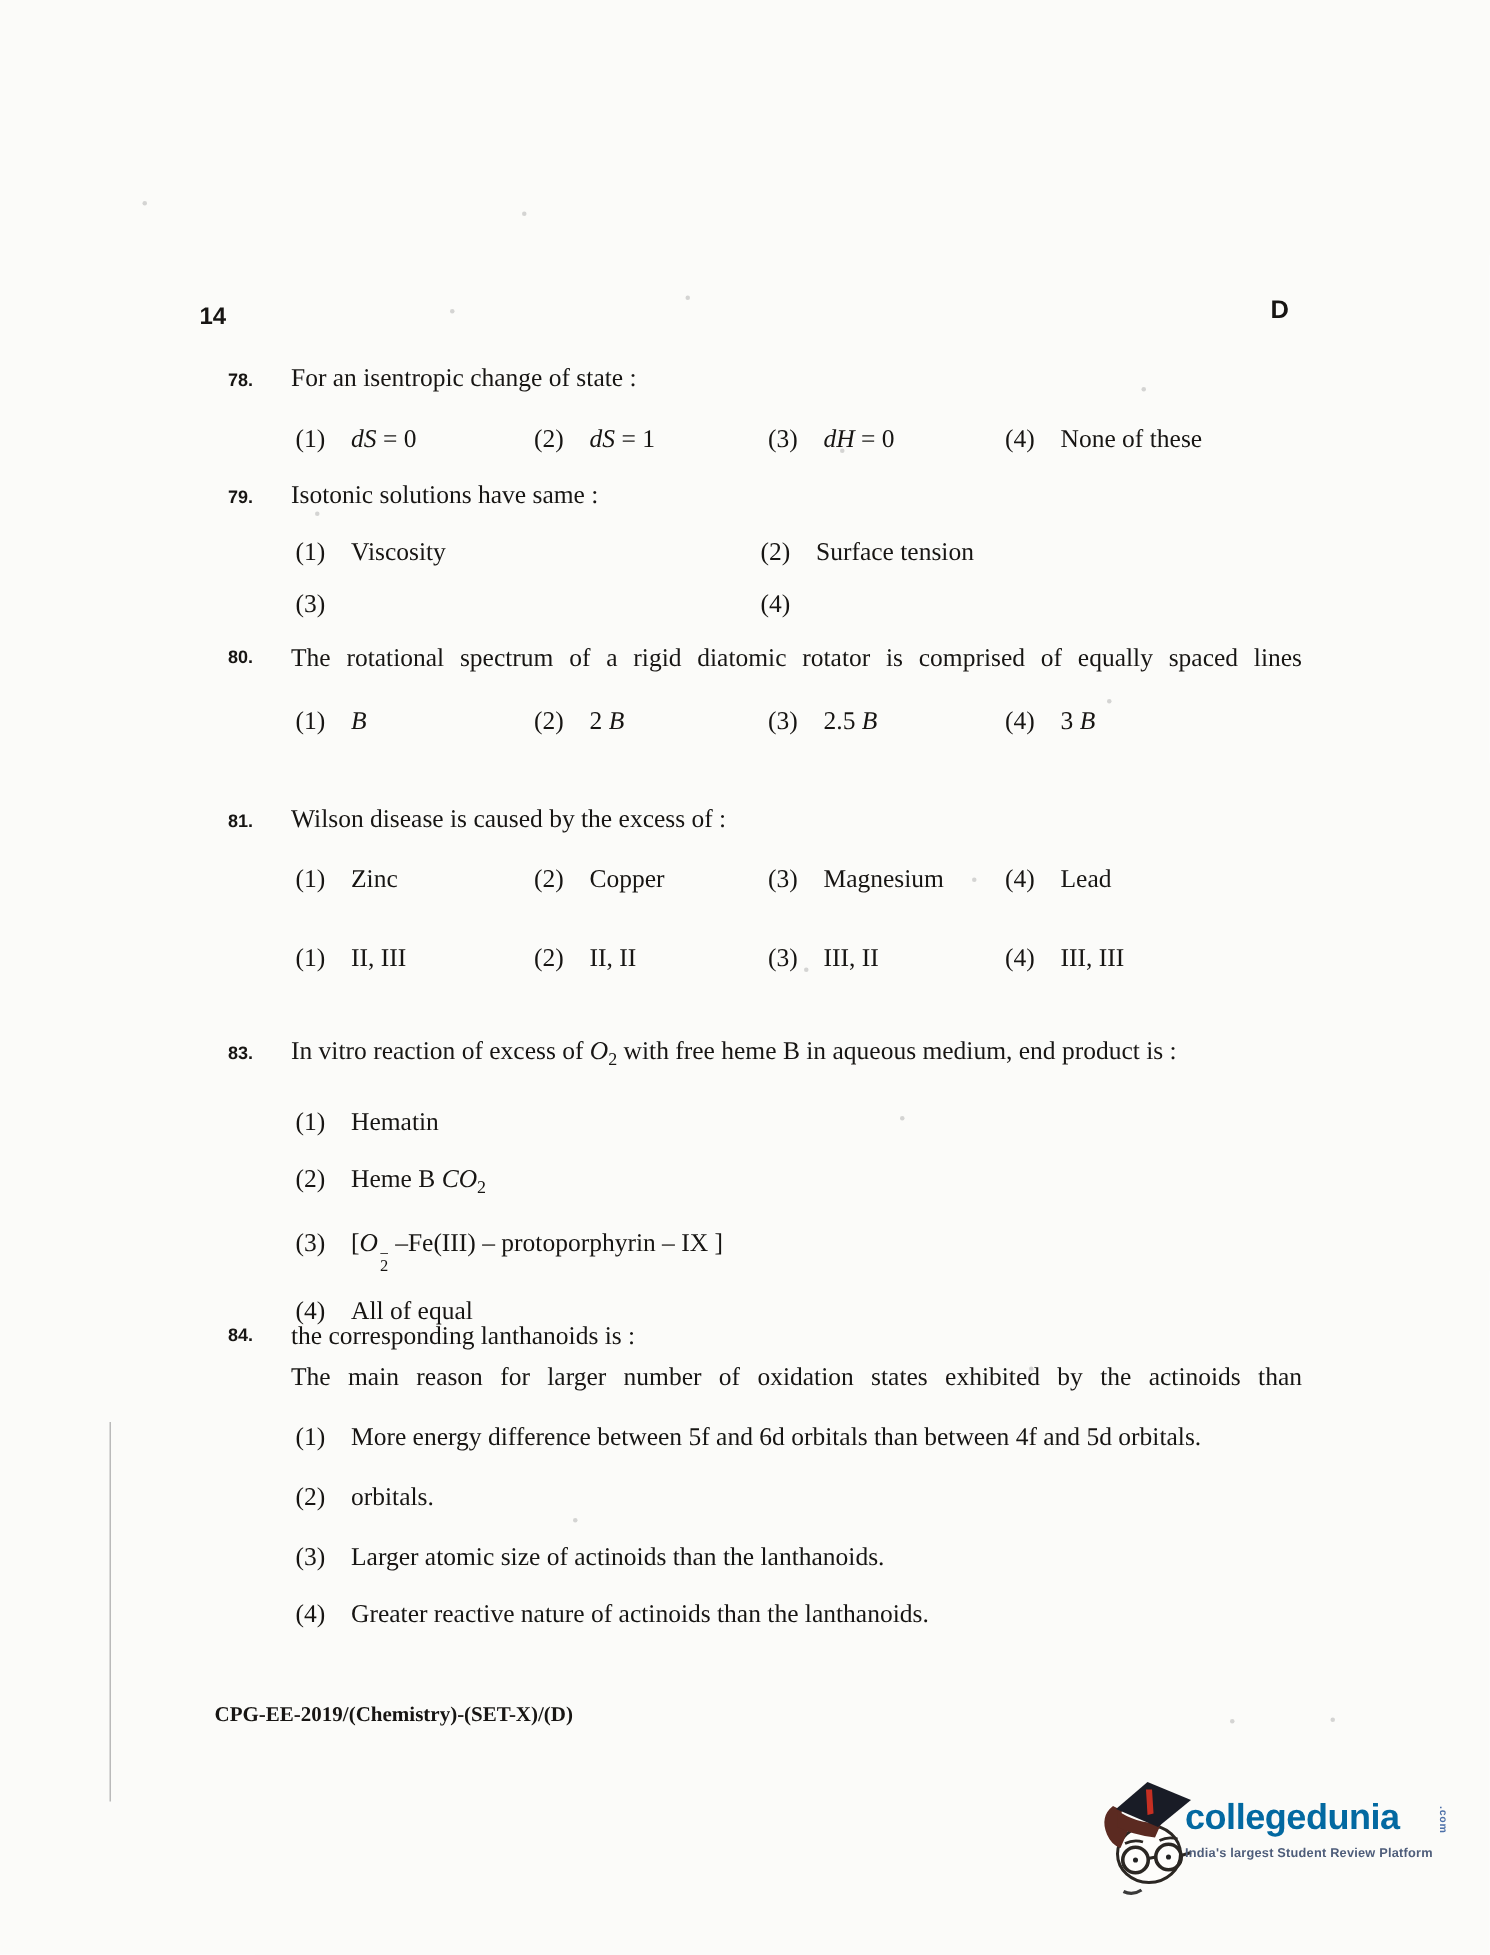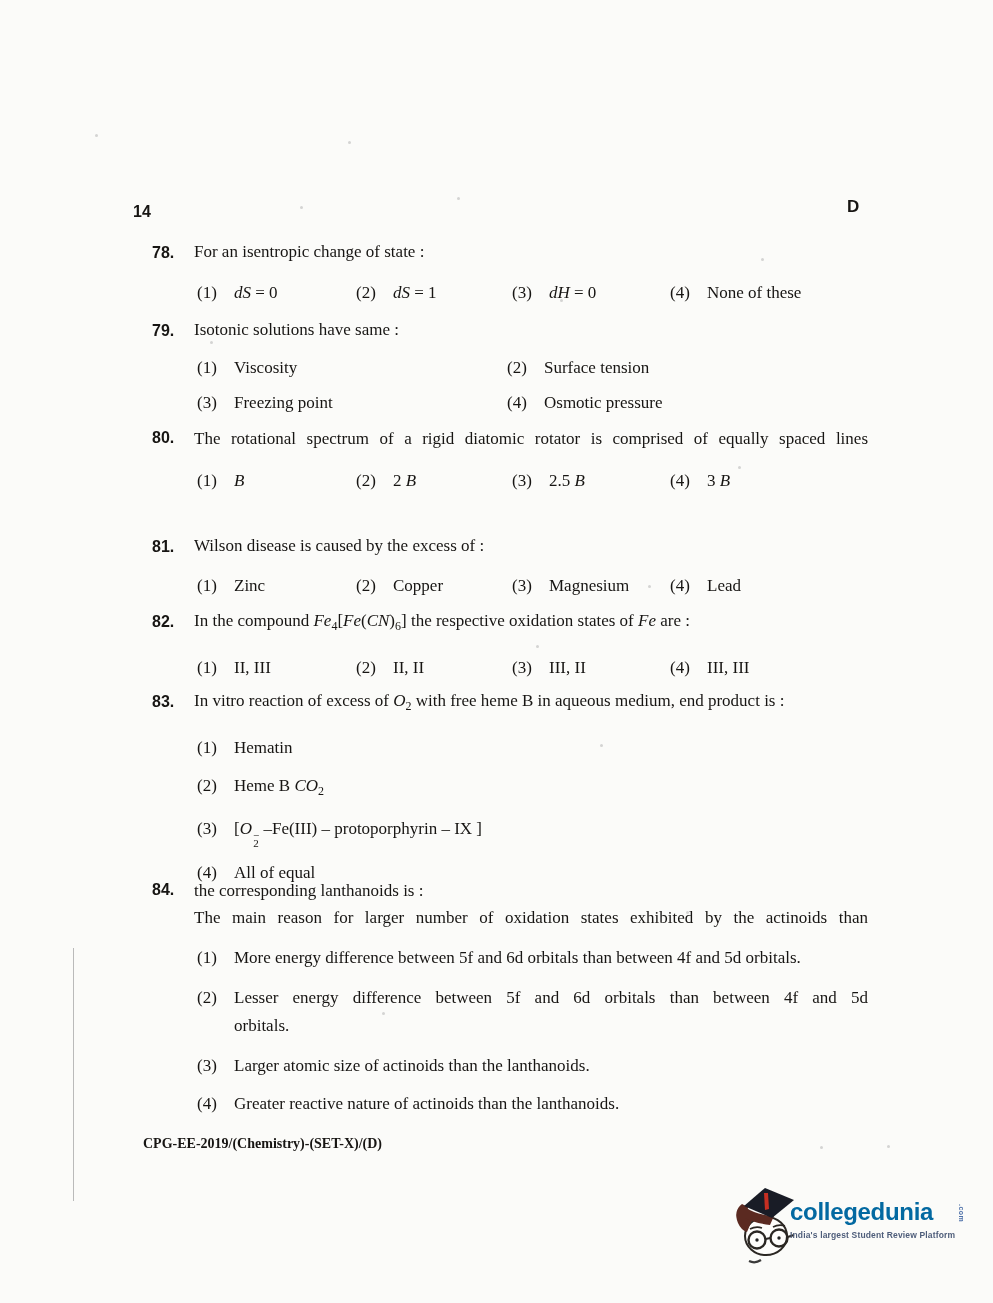--- a/index.html
+++ b/index.html
@@ -10,21 +10,21 @@
     color:#171513;
     font-family:"Liberation Serif","DejaVu Serif",serif;
     font-size:17px;line-height:24px;
   }
   .corner{position:absolute;font-family:"Liberation Sans","DejaVu Sans",sans-serif;font-weight:bold}
   #page-num{left:133px;top:200px;font-size:16px}
   #set-letter{left:847px;top:195px;font-size:17px}
 
   .q{position:absolute;left:152px;width:716px}
   .qhead{display:flex}
-  .qnum{width:42px;flex:none;font-family:"Liberation Sans","DejaVu Sans",sans-serif;font-weight:bold;font-size:16px;padding-top:1px}
+  .qnum{width:42px;flex:none;font-family:"Liberation Sans","DejaVu Sans",sans-serif;font-weight:bold;font-size:12px;padding-top:1px}
   .qstem{flex:1}
   .lh27{line-height:27px}
   .jfull{text-align:justify;text-align-last:justify}
 
   .opts{margin-left:45px}
   .opts.row4{display:grid;grid-template-columns:159px 156px 158px auto}
   .opts.grid2{display:grid;grid-template-columns:310px auto;row-gap:11px}
   .opt{display:flex}
   .opts.stack .opt{margin-bottom:14px}
   .olabel{width:37px;flex:none}
@@ -98,25 +98,23 @@
       <span class="opt">
           <span class="olabel">(1)</span>
           <span class="otext">Viscosity</span>
         </span>
       <span class="opt">
           <span class="olabel">(2)</span>
           <span class="otext">Surface tension</span>
         </span>
       <span class="opt">
           <span class="olabel">(3)</span>
-          <span class="otext">Freezing point</span>
-        </span>
-      <span class="opt">
-          <span class="olabel">(4)</span>
-          <span class="otext">Osmotic pressure</span>
+        </span>
+      <span class="opt">
+          <span class="olabel">(4)</span>
         </span>
     </div>
   </div>
 
   <div class="q" style="top:425px">
     <div class="qhead">
       <span class="qnum">80.</span>
       <span class="qstem">
         <span style="display:block" class="lh27 jfull">The rotational spectrum of a rigid diatomic rotator is comprised of equally spaced lines</span>
       </span>
@@ -160,24 +158,20 @@
           <span class="otext">Magnesium</span>
         </span>
       <span class="opt">
           <span class="olabel">(4)</span>
           <span class="otext">Lead</span>
         </span>
     </div>
   </div>
 
   <div class="q" style="top:609px">
-    <div class="qhead">
-      <span class="qnum">82.</span>
-      <span class="qstem">In the compound <i>Fe</i><sub>4</sub>[<i>Fe</i>(<i>CN</i>)<sub>6</sub>] the respective oxidation states of <i>Fe</i> are :</span>
-    </div>
     <div class="opts row4" style="margin-top:18px">
       <span class="opt">
           <span class="olabel">(1)</span>
           <span class="otext">II, III</span>
         </span>
       <span class="opt">
           <span class="olabel">(2)</span>
           <span class="otext">II, II</span>
         </span>
       <span class="opt">
@@ -228,21 +222,20 @@
       </span>
     </div>
     <div class="opts stack" style="margin-top:15px">
       <span class="opt">
           <span class="olabel">(1)</span>
           <span class="otext">More energy difference between 5f and 6d orbitals than between 4f and 5d orbitals.</span>
         </span>
       <span class="opt">
           <span class="olabel lh28">(2)</span>
           <span class="otext">
-            <span style="display:block" class="lh28 jfull">Lesser energy difference between 5f and 6d orbitals than between 4f and 5d</span>
             <span style="display:block" class="lh28">orbitals.</span>
           </span>
         </span>
       <span class="opt">
           <span class="olabel">(3)</span>
           <span class="otext">Larger atomic size of actinoids than the lanthanoids.</span>
         </span>
       <span class="opt">
           <span class="olabel">(4)</span>
           <span class="otext">Greater reactive nature of actinoids than the lanthanoids.</span>

